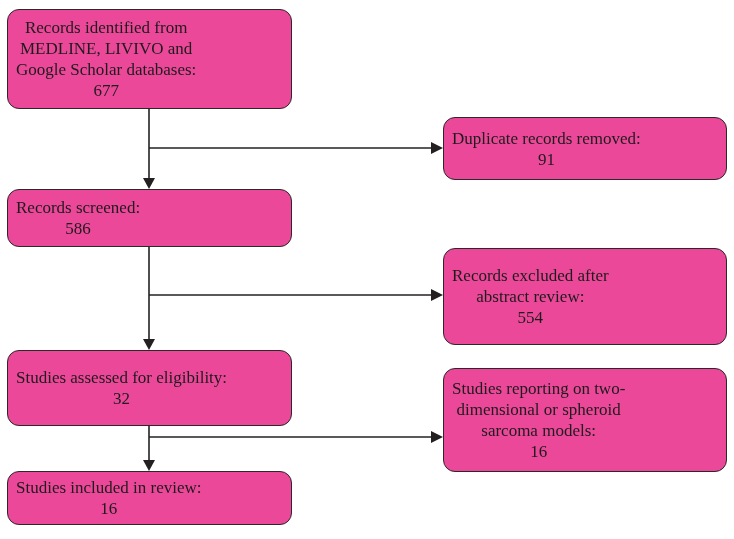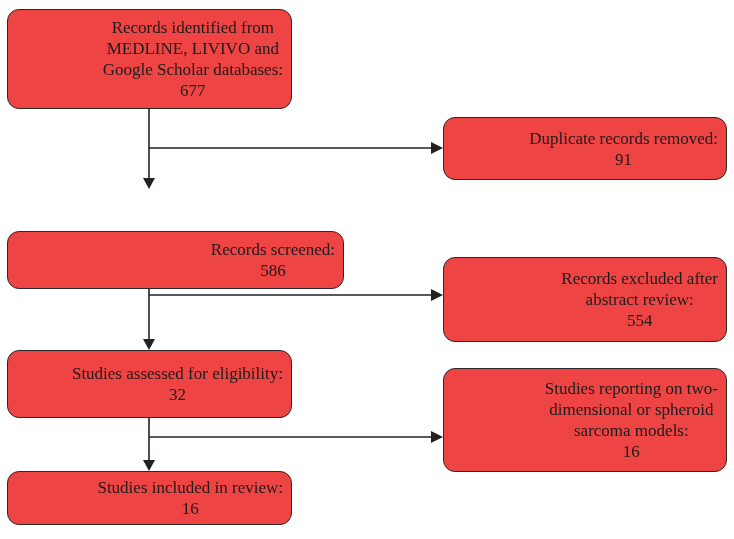--- a/index.html
+++ b/index.html
@@ -18,44 +18,43 @@
   .arrows {
     position: absolute;
     left: 0;
     top: 0;
     width: 734px;
     height: 539px;
   }
   .box {
     position: absolute;
     box-sizing: border-box;
-    background: #ef4444;
+    background: #ec4899;
     border: 1.6px solid #2b2829;
     border-radius: 12px;
     display: flex;
     align-items: center;
-    justify-content: flex-end;
+    justify-content: flex-start;
     text-align: center;
-    padding-left: 29px;
   }
   .box-text {
     white-space: pre-line;
     font-size: 17px;
     line-height: 21px;
     color: #1d1b1c;
     padding: 0 8px;
   }
   
   .box-identified       { left: 7px;   top: 9px;   width: 285px; height: 100px; }
-  .box-screened         { left: 7px;   top: 189px; width: 337px; height: 58px; margin-top: 42px;  }
-  .box-assessed         { left: 7px;   top: 350px; width: 285px; height: 68px;  }
+  .box-screened         { left: 7px;   top: 189px; width: 285px; height: 58px;  }
+  .box-assessed         { left: 7px;   top: 350px; width: 285px; height: 76px;  }
   .box-included         { left: 7px;   top: 471px; width: 285px; height: 54px;  }
   
   .box-duplicates       { left: 443px; top: 117px; width: 284px; height: 63px; border-radius: 12px;  }
-  .box-excluded-abstract{ left: 443px; top: 257px; width: 284px; height: 85px;  }
+  .box-excluded-abstract{ left: 443px; top: 248px; width: 284px; height: 97px;  }
   .box-excluded-models  { left: 443px; top: 368px; width: 284px; height: 104px; }
 
   .arrows line    { stroke: #242021; stroke-width: 1.6; }
   .arrows polygon { fill: #242021; }
 </style>
 </head>
 <body>
 
 <div class="canvas">
 

